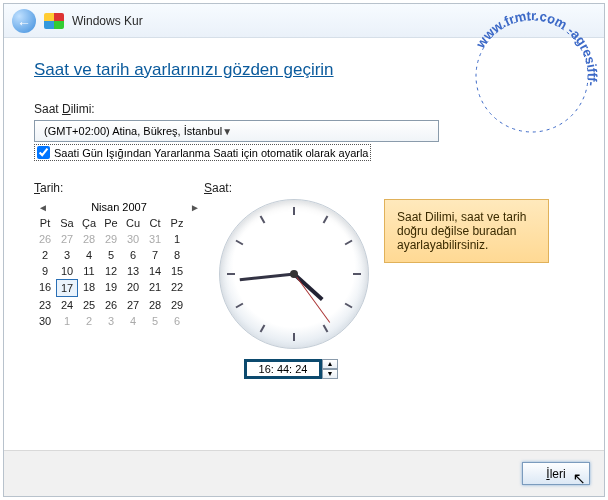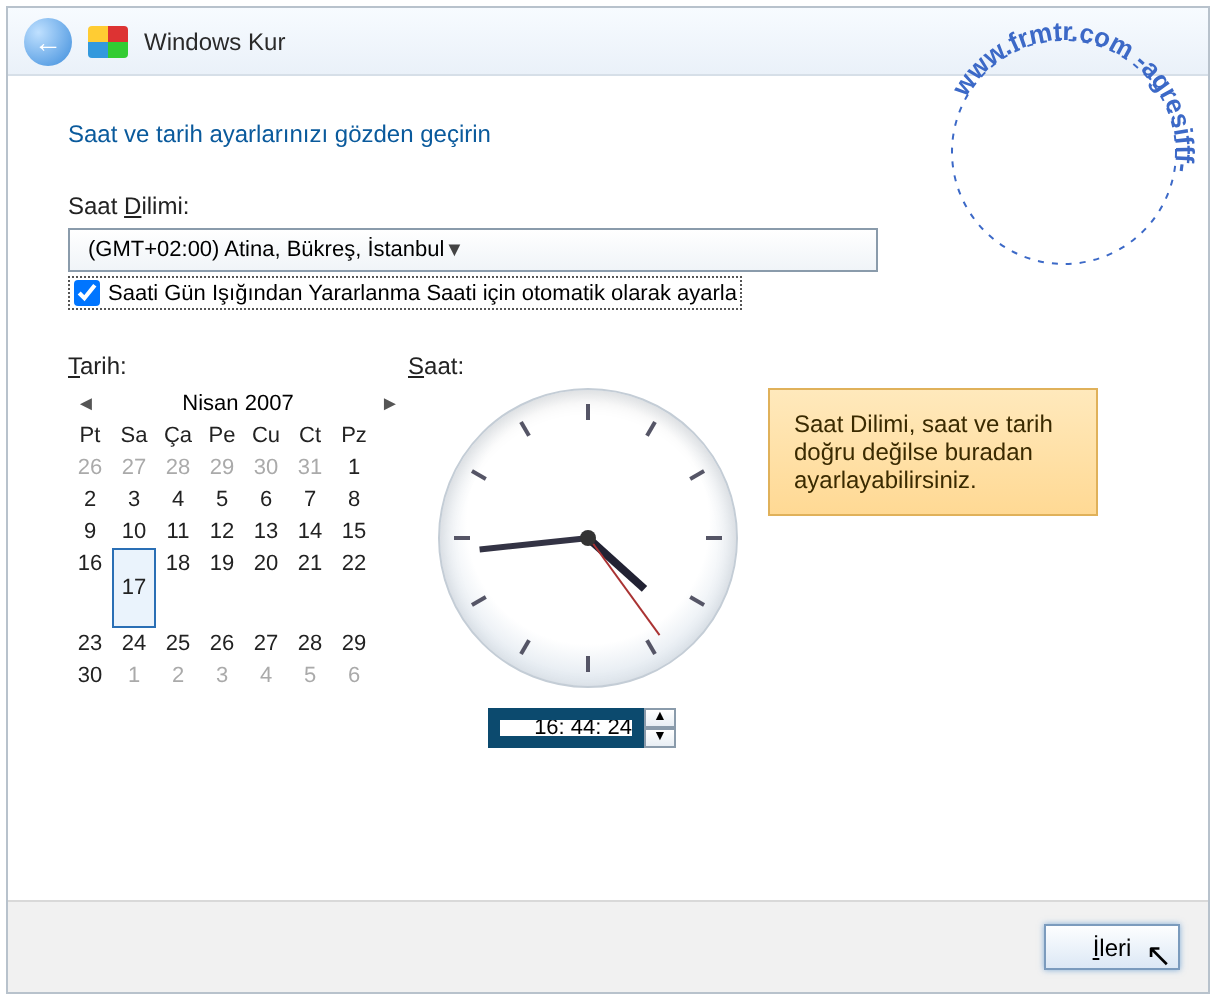--- a/index.html
+++ b/index.html
@@ -3,50 +3,50 @@
 <meta charset="utf-8">
 <style>
   * { box-sizing: border-box; margin: 0; padding: 0; font-family: "Segoe UI", Tahoma, sans-serif; }
   body { width: 608px; height: 500px; background: #fff; position: relative; overflow: hidden; }
   .window { position: absolute; left: 3px; top: 3px; width: 602px; height: 494px; border: 1px solid #b8c2cc; background: #fff; }
   .titlebar { height: 34px; background: linear-gradient(#f7fbff, #eaf1f9); border-bottom: 1px solid #d6dfe8; display: flex; align-items: center; padding: 0 8px; gap: 8px; }
   .back-btn { width: 24px; height: 24px; border-radius: 50%; background: radial-gradient(circle at 30% 30%, #bfe0ff, #3d8ddc); display: flex; align-items: center; justify-content: center; color: #fff; font-size: 14px; cursor: pointer; }
   .flag { width: 20px; height: 16px; background: conic-gradient(#d33 0 25%, #3c3 0 50%, #39d 0 75%, #fc3 0); border-radius: 2px; }
   .title { font-size: 12px; color: #2a2a2a; }
   .content { padding: 22px 30px 0 30px; }
-  .heading { color: #0a5a9c; font-size: 12px; font-weight: 400; margin-bottom: 22px; }
+  .heading { color: #0a5a9c; font-size: 17px; font-weight: 400; margin-bottom: 22px; text-decoration: underline; }
   .field-label { font-size: 12px; color: #222; margin-bottom: 4px; }
   .under { text-decoration: underline; }
   .tz-select { width: 405px; height: 22px; border: 1px solid #8a9bab; background: linear-gradient(#fff,#f0f4f8); font-size: 11px; padding: 0 9px; display: flex; align-items: center; justify-content: flex-start; cursor: pointer; }
   .tz-arrow { font-size: 10px; color: #444; }
   .dst-row { margin-top: 2px; display: inline-flex; align-items: center; border: 1px dotted #555; padding: 1px 2px; gap: 4px; }
   .dst-row input { width: 13px; height: 13px; }
   .dst-label { font-size: 11px; }
   .panels { display: flex; margin-top: 18px; }
   .col-date { width: 170px; }
   .col-clock { width: 180px; }
   .col-note { flex: 1; }
   .cal { border: 0; }
   .cal-head { display: flex; align-items: center; justify-content: space-between; font-size: 11px; padding: 2px 4px; }
   .cal-nav { width: 10px; text-align: center; color: #555; cursor: pointer; font-size: 10px; }
   .cal-grid { display: grid; grid-template-columns: repeat(7, 22px); font-size: 11px; }
   .cal-dow { text-align: center; padding: 2px 0; color: #222; }
   .cal-day { text-align: center; padding: 2px 0; color: #222; cursor: pointer; }
   .cal-day.oom { color: #aaa; }
-  .cal-day.sel { border: 1px solid #2a6fb5; background: #eaf3fc; padding: 13px 0; }
+  .cal-day.sel { border: 1px solid #2a6fb5; background: #eaf3fc; padding: 2px 0; }
   .clock { width: 150px; height: 150px; margin: 0 auto; position: relative; }
   .face { width: 150px; height: 150px; border-radius: 50%; background: radial-gradient(circle at 50% 45%, #ffffff 0 55%, #e6ecf2 70%, #cdd6e0 100%); border: 1px solid #c4cdd6; position: relative; box-shadow: inset 0 3px 10px rgba(0,0,0,.12); }
   .tick { position: absolute; left: 50%; top: 50%; width: 2px; height: 8px; background: #556; transform-origin: 50% 67px; }
   .hand { position: absolute; left: 50%; top: 50%; transform-origin: 50% 100%; background: #223; }
   .hand.h { width: 4px; height: 38px; margin-left: -2px; margin-top: -38px; transform: rotate(132deg); }
   .hand.m { width: 3px; height: 55px; margin-left: -1.5px; margin-top: -55px; transform: rotate(264deg); background:#334; }
   .hand.s { width: 1px; height: 60px; margin-left: -.5px; margin-top: -60px; transform: rotate(144deg); background:#a33; }
   .pin { position:absolute; left:50%; top:50%; width:8px; height:8px; margin:-4px 0 0 -4px; background:#333; border-radius:50%; }
   .time-box { margin: 10px auto 0; width: 100px; display: flex; align-items: center; }
-  .time-input { width: 78px; height: 20px; border: 6px solid #0c4a6e; font-size: 11px; text-align: right; background:#fff; }
+  .time-input { width: 78px; height: 20px; border: 3px solid #0c4a6e; font-size: 11px; text-align: center; background:#fff; }
   .spinner { width: 16px; display: flex; flex-direction: column; }
   .spin { height: 10px; border: 1px solid #8a9bab; background: linear-gradient(#fff,#e8eef4); font-size: 7px; line-height: 7px; text-align: center; cursor: pointer; }
   .note { background: linear-gradient(#ffe9bc,#ffd994); border: 1px solid #e0b15a; border-radius: 0; padding: 10px 12px; font-size: 12px; color: #3a2a00; width: 165px; }
   .footer { position: absolute; left: 0; right: 0; bottom: 0; height: 46px; background: #f1f1f1; border-top: 1px solid #d9d9d9; display: flex; align-items: center; justify-content: flex-end; padding: 0 14px; }
   .btn { width: 68px; height: 23px; border: 1px solid #7b9bbd; background: linear-gradient(#fdfeff,#dce8f5); font-size: 12px; cursor: pointer; box-shadow: 0 0 3px rgba(60,130,200,.6); }
   .cursor { position: absolute; right: 18px; bottom: 8px; font-size: 16px; pointer-events: none; }
   .watermark { position: absolute; right: 6px; top: 6px; width: 140px; height: 140px; pointer-events: none; }
   .watermark svg { width: 100%; height: 100%; }
 </style>
 </head>

